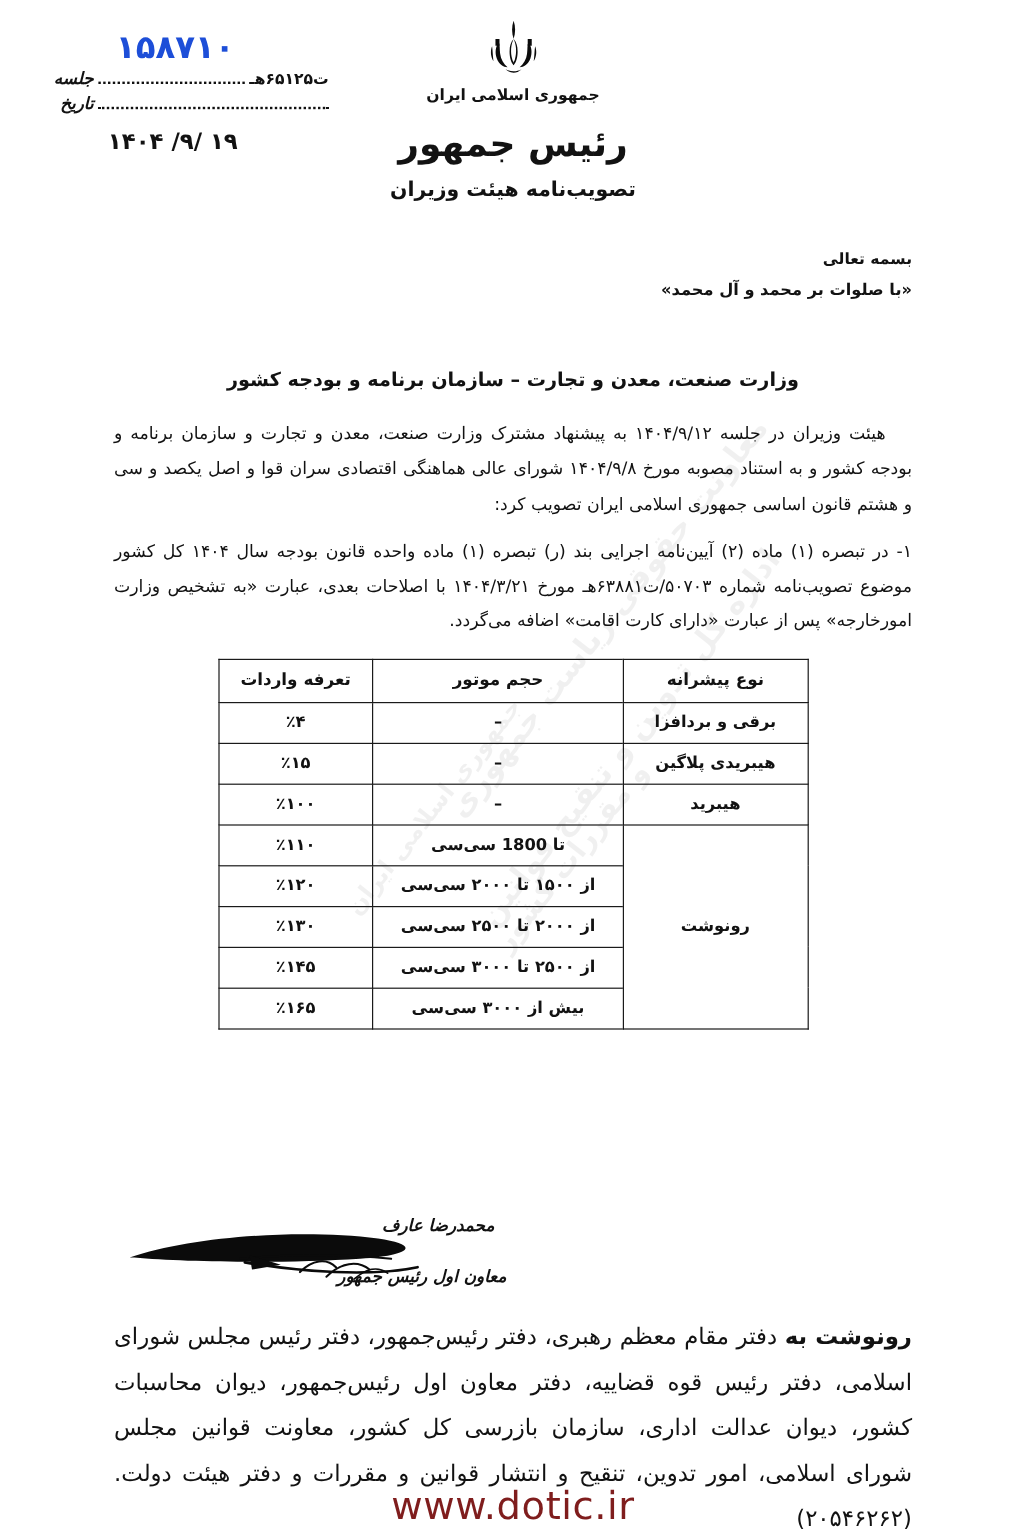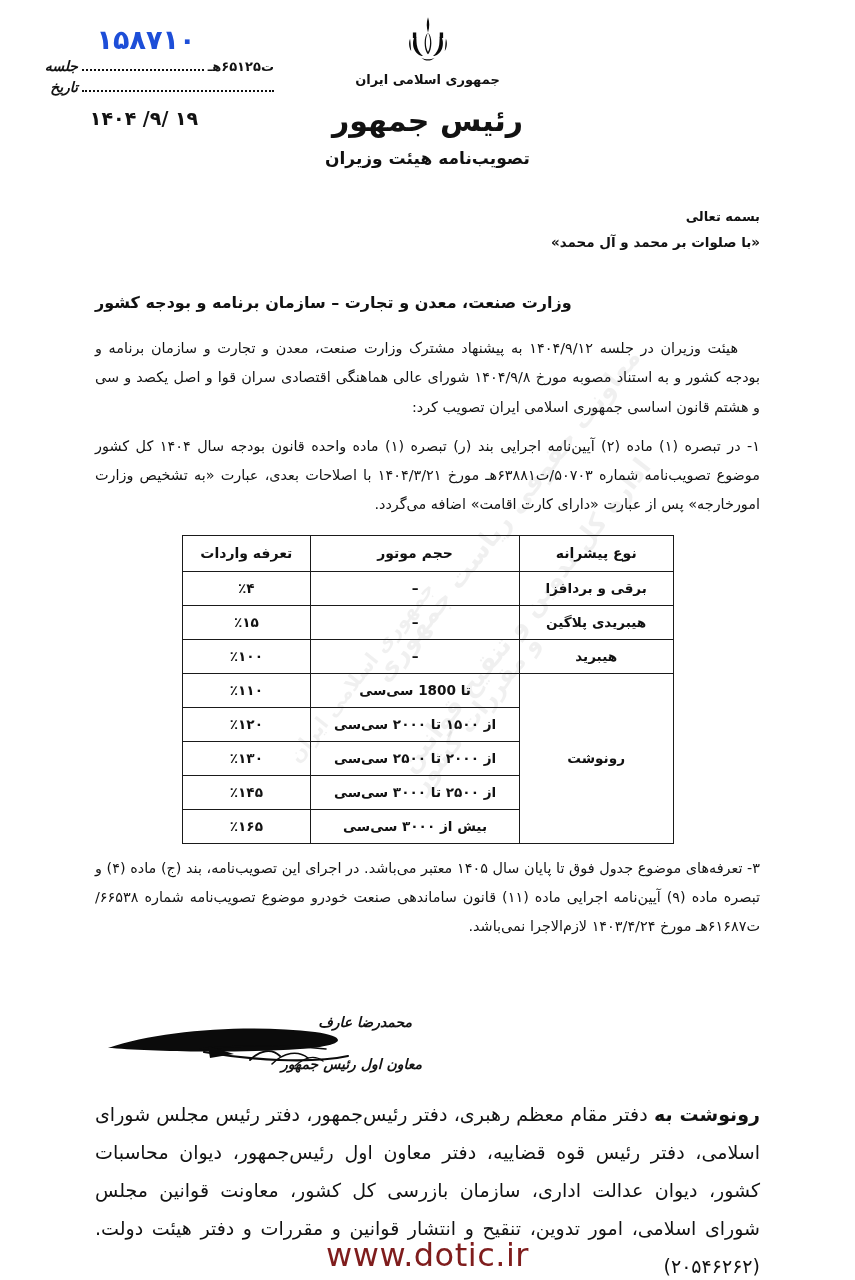--- a/index.html
+++ b/index.html
@@ -146,22 +146,22 @@
   }
   .invocation {
     text-align: right;
     font-size: 13px;
     line-height: 1.9;
     font-weight: 600;
   }
   .invocation .line2 { font-size: 13.5px; }
 
   .addressee {
-    margin-top: 38px;
-    text-align: left;
+    margin-top: 52px;
+    text-align: center;
     font-size: 16px;
     font-weight: 700;
     letter-spacing: 0.2px;
   }
 
   .para {
     margin-top: 22px;
     font-size: 14.4px;
     line-height: 2.02;
     text-align: justify;
@@ -362,21 +362,20 @@
               <td class="col-tariff pct">٪۱۴۵</td>
             </tr>
             <tr>
               <td class="col-engine">بیش از ۳۰۰۰ سی‌سی</td>
               <td class="col-tariff pct">٪۱۶۵</td>
             </tr>
           </tbody>
       </table>
     </div>
 
-    <div class="para clause">۳- تعرفه‌های موضوع جدول فوق تا پایان سال ۱۴۰۵ معتبر می‌باشد. در اجرای این تصویب‌نامه، بند (ج) ماده (۴) و تبصره ماده (۹) آیین‌نامه اجرایی ماده (۱۱) قانون ساماندهی صنعت خودرو موضوع تصویب‌نامه شماره ۶۶۵۳۸/ت۶۱۶۸۷هـ مورخ ۱۴۰۳/۴/۲۴ لازم‌الاجرا نمی‌باشد.</div>
   </div>
 
   <div class="signature-block">
     <svg class="sig-stroke" width="330" height="95" viewBox="0 0 330 95" aria-hidden="true">
       <g fill="none" stroke="#0b0b0b" stroke-linecap="round">
         <path d="M8 40 C 60 22, 150 16, 215 24 C 250 29, 245 38, 200 41 C 140 45, 55 44, 12 40 Z" fill="#0b0b0b" stroke="none"></path>
         <path d="M104 44 C 150 52, 210 56, 248 48" stroke-width="2.2"></path>
         <path d="M100 41 C 140 37, 190 37, 226 41" stroke-width="1.6"></path>
         <path d="M150 52 c 10 -10 22 -12 30 -4" stroke-width="1.8"></path>
         <path d="M172 56 c 12 -12 26 -14 36 -6" stroke-width="1.6"></path>

